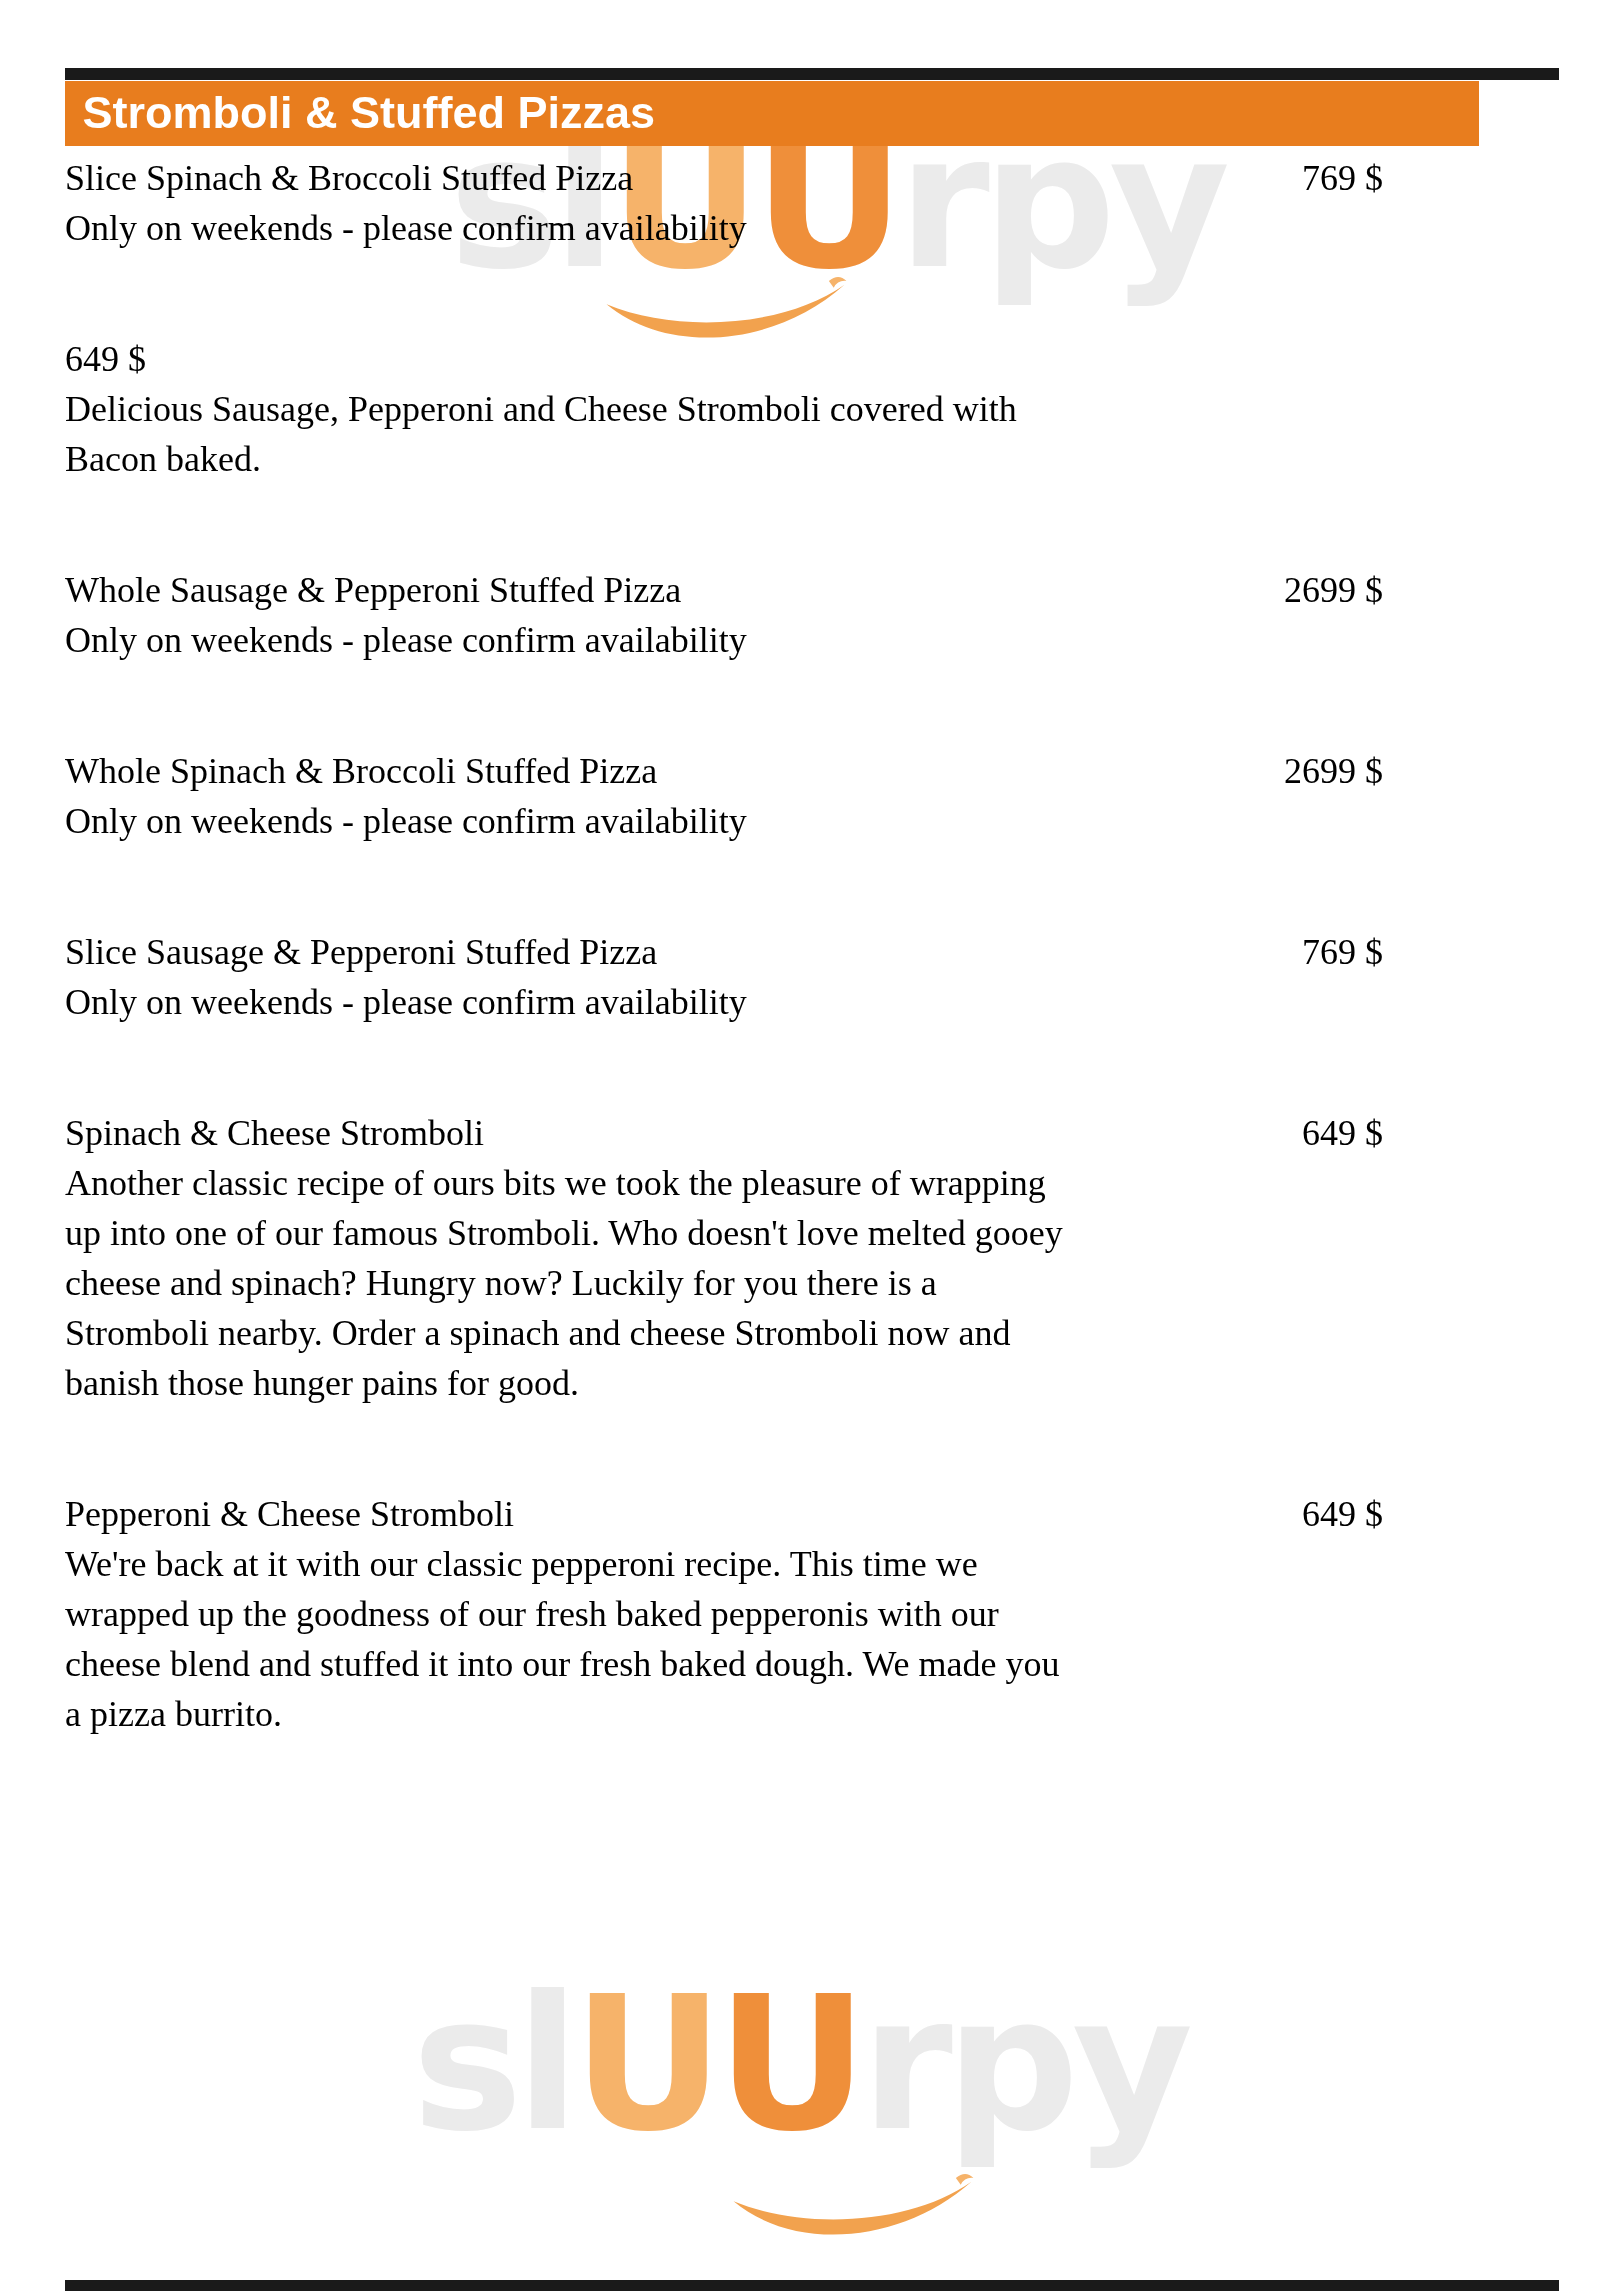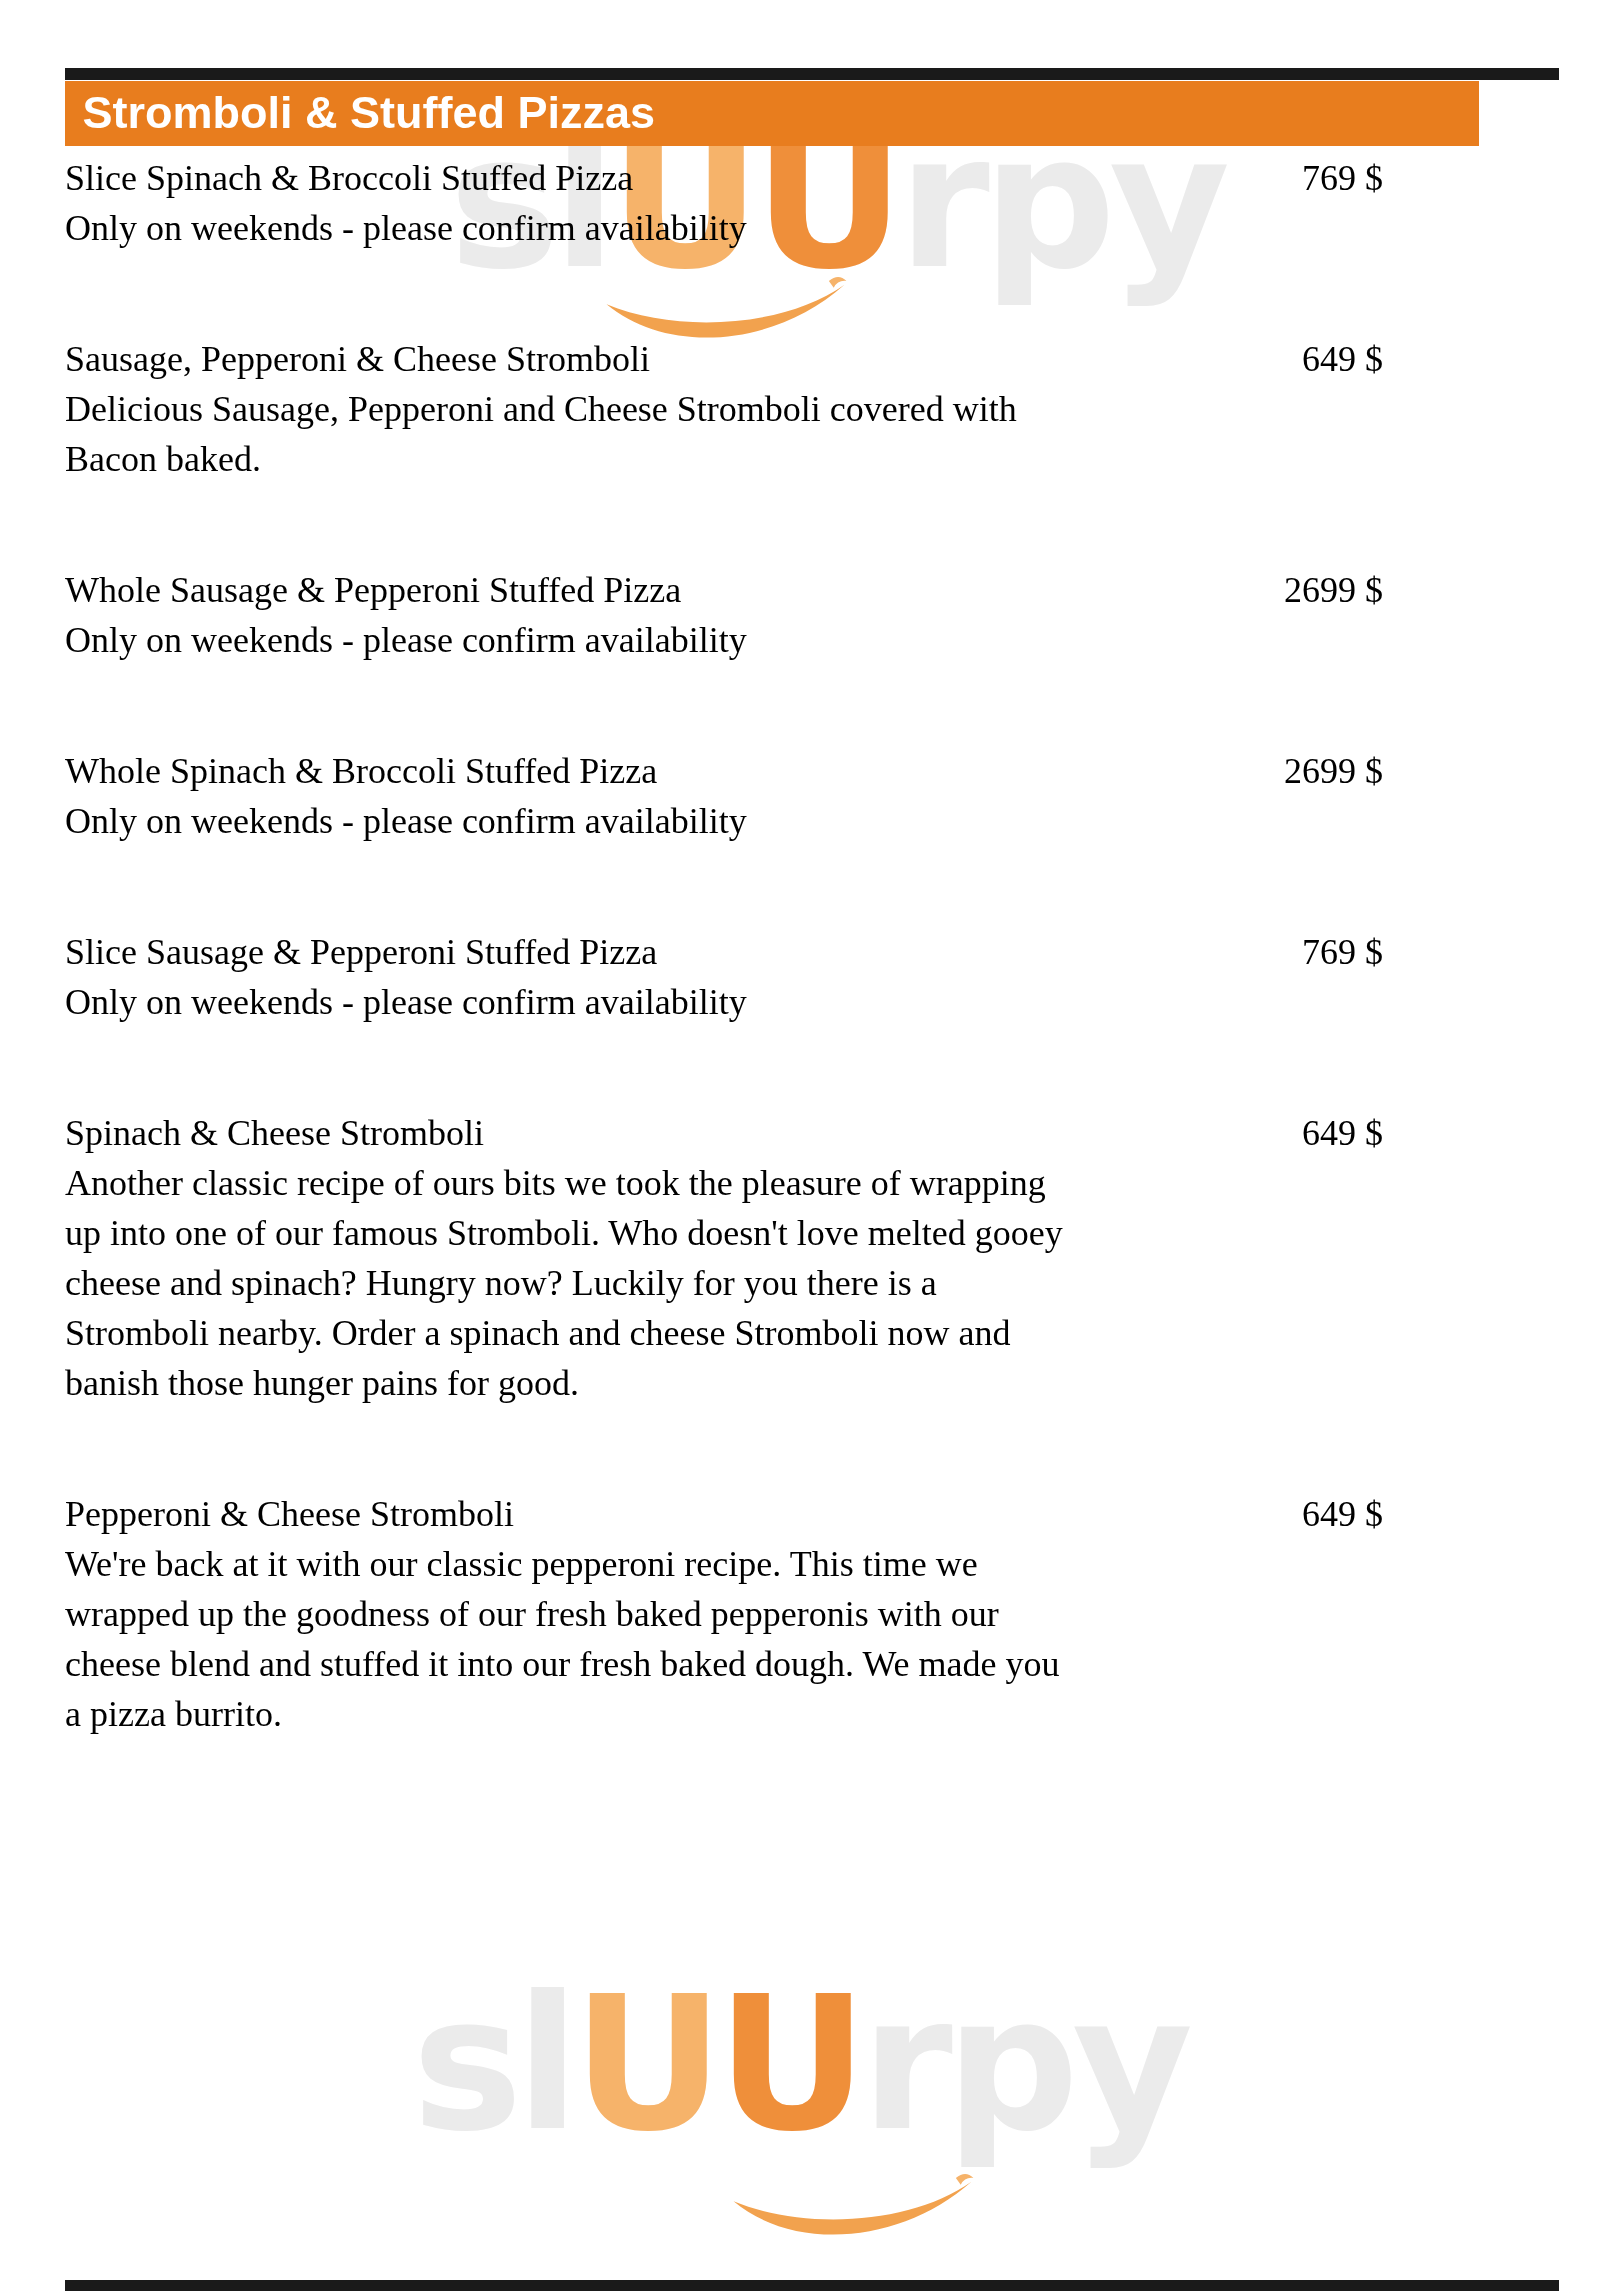--- a/index.html
+++ b/index.html
@@ -126,21 +126,20 @@
     <div class="menu-item">
       <div class="item-row">
         <span class="item-name">Slice Spinach &amp; Broccoli Stuffed Pizza</span>
         <span class="item-price">769 $</span>
       </div>
       <div class="item-desc">Only on weekends - please confirm availability</div>
     </div>
 
     <div class="menu-item">
       <div class="item-row">
-        <span class="item-name">Sausage, Pepperoni &amp; Cheese Stromboli</span>
         <span class="item-price">649 $</span>
       </div>
       <div class="item-desc">Delicious Sausage, Pepperoni and Cheese Stromboli covered with
 Bacon baked.</div>
     </div>
 
     <div class="menu-item">
       <div class="item-row">
         <span class="item-name">Whole Sausage &amp; Pepperoni Stuffed Pizza</span>
         <span class="item-price">2699 $</span>

